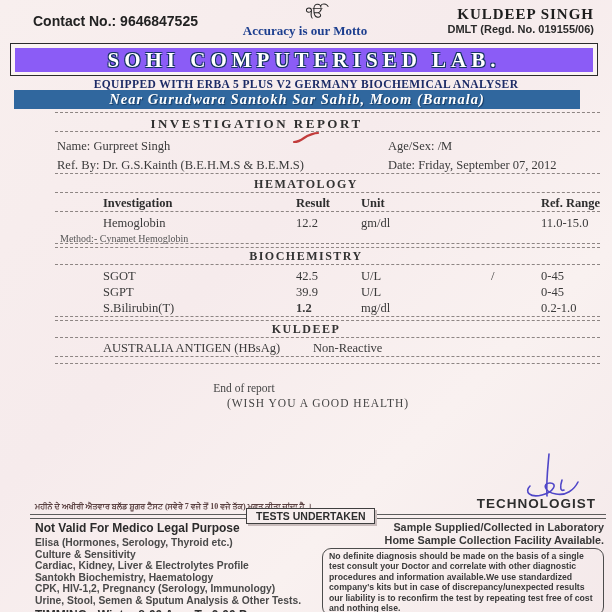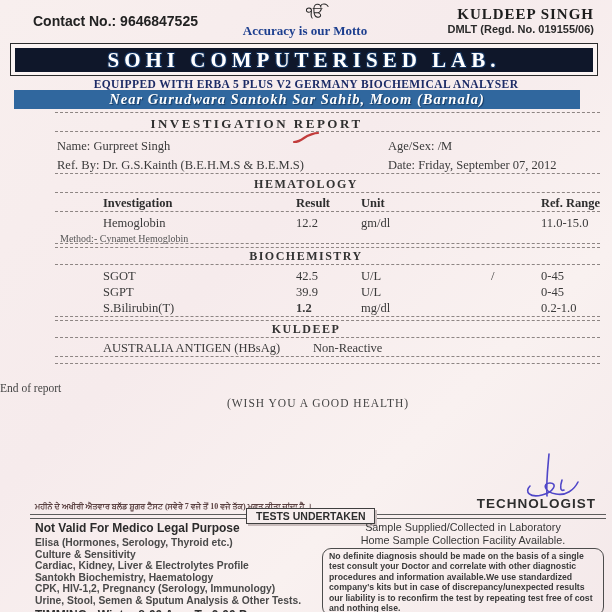--- a/index.html
+++ b/index.html
@@ -17,21 +17,21 @@
   .motto{position:absolute;left:200px;top:23px;width:210px;text-align:center;
     font-weight:bold;font-size:13px;color:#1d3f8f;}
   .doc-name{position:absolute;right:18px;top:6px;font-weight:bold;font-size:15px;
     letter-spacing:1px;color:#1d1d1d;}
   .doc-qual{position:absolute;right:18px;top:23px;font-family:Liberation Sans, sans-serif;
     font-weight:bold;font-size:11px;color:#2a2a2a;}
   
   .lab-banner-box{position:absolute;left:10px;top:43px;width:586px;height:31px;
     background:#fbf4f3;border:1.5px solid #2b2b2b;}
   .lab-banner-bar{position:absolute;left:4px;top:4px;right:4px;bottom:3px;
-    background:#0f172a;display:flex;align-items:center;justify-content:center;}
+    background:#8b5cf6;display:flex;align-items:center;justify-content:center;}
   .lab-banner-bar span{font-weight:bold;font-size:21px;letter-spacing:5px;color:#fff;
     text-shadow:1px 1px 0 #14345f,-1px -1px 0 #14345f,1px -1px 0 #14345f,-1px 1px 0 #14345f;}
   .equip{position:absolute;left:0;top:78px;width:612px;text-align:center;
     font-weight:bold;font-size:11.5px;color:#1c2b66;letter-spacing:.4px;}
   .addr-bar{position:absolute;left:14px;top:90px;width:566px;height:19px;background:#30679e;
     display:flex;align-items:center;justify-content:center;}
   .addr-bar span{font-weight:bold;font-style:italic;font-size:14.5px;letter-spacing:1px;color:#fff;
     text-shadow:1px 1px 1px #173a63;}
   
   .sep{position:absolute;left:55px;right:12px;border-top:1.2px dashed #8d8583;height:0;}
@@ -45,21 +45,21 @@
   .prow{position:absolute;left:57px;right:12px;font-size:12.5px;color:#3a3a3a;}
   .prow .right-field{position:absolute;left:331px;top:0;}
   .trow{position:absolute;left:57px;right:12px;height:14px;font-size:12.5px;color:#3a3a3a;margin-left:46px;}
   .trow .c1{position:absolute;left:0;}
   .trow .c2{position:absolute;left:193px;}
   .trow .c3{position:absolute;left:258px;}
   .trow .c4{position:absolute;left:438px;}
   .trow .cmark{position:absolute;left:388px;}
   .thead{font-weight:bold;color:#2e2e2e;}
   .method-note{position:absolute;left:60px;font-size:10px;color:#555;}
-  .endline{position:absolute;left:0;width:488px;font-size:11.5px;color:#444;}
+  .endline{position:absolute;left:0;width:488px;text-align:center;font-size:11.5px;color:#444;}
   .wishline{position:absolute;left:0;width:612px;text-align:center;font-size:11.5px;
     letter-spacing:1px;color:#444;padding-left:12px;}
   .bold{font-weight:bold;}
   
   .redcheck{position:absolute;left:291px;top:131px;}
   .signature{position:absolute;right:30px;top:452px;}
   .technologist{position:absolute;right:16px;top:496px;font-family:"Liberation Sans",sans-serif;
     font-weight:bold;font-size:13.5px;letter-spacing:1px;color:#2e2e2e;}
   
   .punjabi{position:absolute;left:35px;top:502px;font-size:8px;font-weight:bold;color:#5a4040;}
@@ -68,21 +68,21 @@
   .tests-box{position:absolute;left:246px;top:508px;border:1.5px solid #3f3f3f;
     background:#f7eeee;padding:1px 9px;font-family:"Liberation Sans",sans-serif;
     font-weight:bold;font-size:10.5px;color:#2e2e2e;box-shadow:2px 2px 0 #c9bcbc;}
   .foot{position:absolute;left:0;top:521px;width:612px;display:flex;
     font-family:"Liberation Sans",sans-serif;}
   .foot-left{width:322px;padding-left:35px;box-sizing:border-box;}
   .fl-title{font-weight:bold;font-size:12px;color:#2b2b2b;margin-bottom:2px;}
   .fl-item{font-weight:bold;font-size:10.3px;color:#4a4a4a;line-height:11.6px;}
   .fl-timing{font-weight:bold;font-size:12px;color:#2f2f2f;margin-top:1px;}
   .foot-right{width:290px;box-sizing:border-box;padding-right:8px;}
-  .fr-line{font-weight:normal;font-size:10.8px;color:#383838;text-align:center;line-height:12.5px;}
+  .fr-line{font-weight:bold;font-size:10.8px;color:#383838;text-align:right;line-height:12.5px;}
   .fr-box{margin-top:2px;border:1.5px solid #4c4c4c;border-radius:9px;padding:2px 6px;
     font-weight:bold;font-size:8.7px;line-height:10.4px;color:#3a3a3a;}
 </style>
 </head>
 <body>
 
 <div class="page">
 
   <div class="contact">Contact No.: 9646847525</div>
   <div class="ikonkar">ੴ</div>

